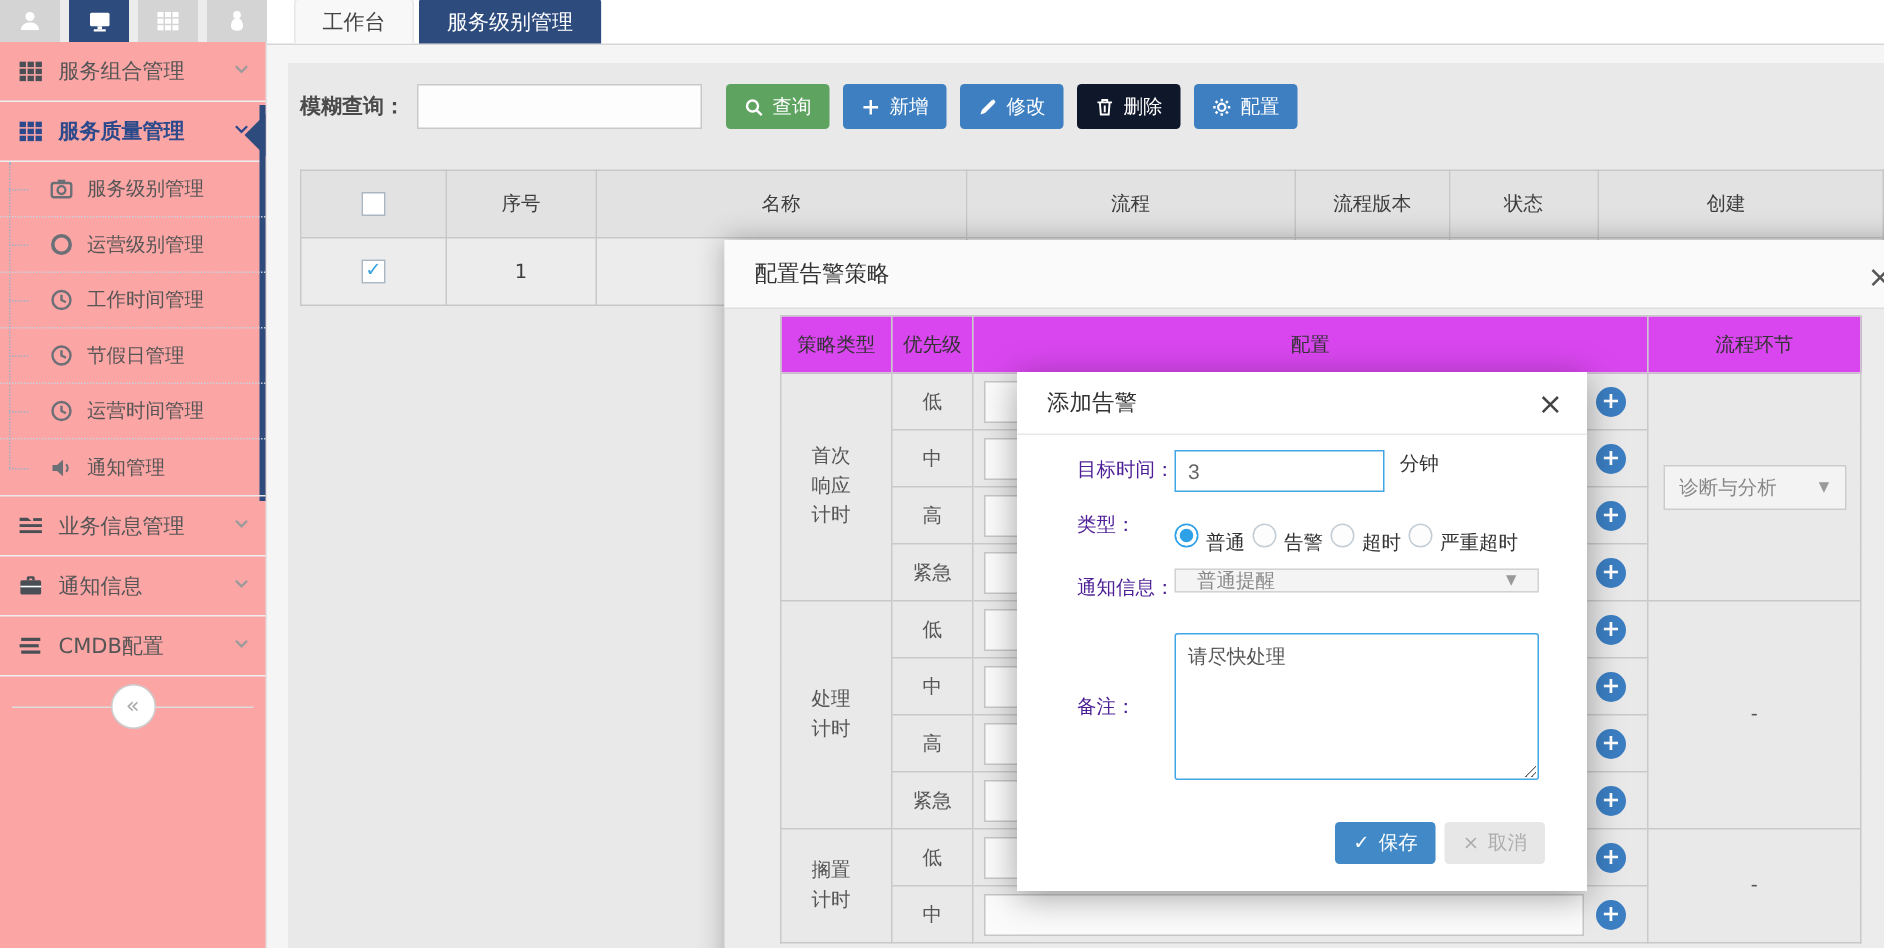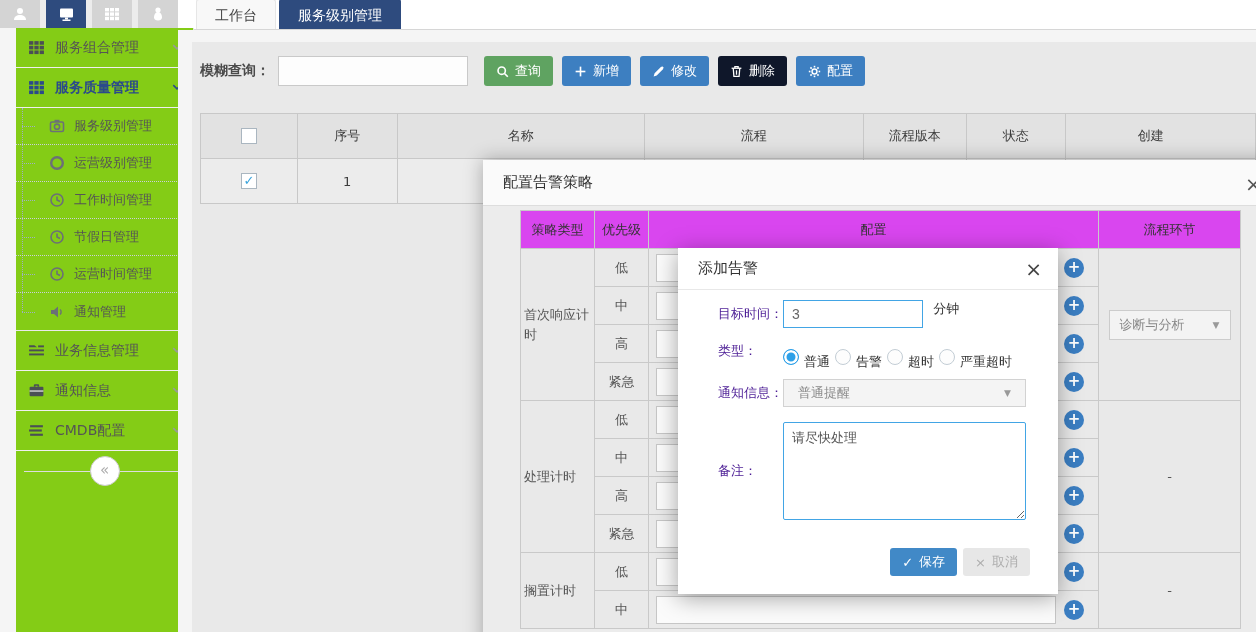--- a/index.html
+++ b/index.html
@@ -12,21 +12,21 @@
   .tile{width:41px;height:28px;background:#d4d4d4;display:flex;align-items:center;justify-content:center;color:#fff;cursor:pointer}
   .tile.active{background:#2e4b7e}
   .tile svg{display:block}
 
   
   .tabbar{position:absolute;left:178px;top:0;width:1078px;height:30px;background:#fff;border-bottom:1px solid #d6d6d6;display:flex;align-items:flex-end;padding-left:18px;gap:3px}
   .tab{height:30px;line-height:30px;padding:0 18px;font-size:14px;color:#444;background:#f8f8f8;border:1px solid #e6e6e6;border-bottom:none;border-radius:3px 3px 0 0;cursor:pointer}
   .tab.active{background:#2e4b7e;color:#fff;border-color:#2e4b7e}
 
   
-  .sidebar{position:absolute;left:16px;top:28px;width:178px;height:604px;background:#84cc16;border-right:1px solid #e2e2e2}
+  .sidebar{position:absolute;left:0;top:28px;width:178px;height:604px;background:#fca5a5;border-right:1px solid #e2e2e2}
   .side-item{height:40px;display:flex;align-items:center;padding:0 10px 0 12px;border-bottom:1px solid #efefef;font-size:14px;color:#555;cursor:pointer}
   .side-item .si-icon{width:17px;height:17px;margin-right:10px;color:#4a4f55;flex:none}
   .side-item .si-label{flex:1}
   .side-item .si-chev{color:#9a9a9a;flex:none}
   .side-item.active{color:#2b4a8b;font-weight:bold}
   .side-item.active .si-icon,.side-item.active .si-chev{color:#2b4a8b}
   .blue-edge{position:absolute;right:0;top:42px;width:4px;height:264px;background:#2e4b7e}
   .tri-marker{position:absolute;right:0;top:48px;width:0;height:0;border-top:14px solid transparent;border-bottom:14px solid transparent;border-right:14px solid #2e4b7e}
   .submenu{position:relative;border-bottom:1px solid #e9e9e9}
   .submenu::before{content:"";position:absolute;left:6px;top:0;height:calc(100% - 18px);border-left:1px dotted #9fb0c5}
@@ -58,21 +58,21 @@
   .cbx{display:inline-block;width:16px;height:16px;background:#fff;border:1px solid #aab6c0;vertical-align:middle;line-height:14px;font-size:13px;color:#39a3dc;text-align:center;cursor:pointer}
 
   
   .modal{position:absolute;left:483px;top:160px;width:792px;height:492px;background:#ececec;box-shadow:0 0 18px rgba(0,0,0,.3);z-index:10}
   .modal-head{height:46px;background:#fafafa;border-bottom:1px solid #ddd;display:flex;align-items:center;padding-left:20px;font-size:15px;color:#333}
   .modal-close{position:absolute;left:762px;top:12px;width:24px;font-size:20px;color:#555;cursor:pointer}
   .strategy-table{position:absolute;left:37px;top:50px;border-collapse:collapse;table-layout:fixed;background:#e9e9e9}
   .strategy-table th,.strategy-table td{border:1px solid #c9c9c9;font-size:13px;color:#555;font-weight:400}
   .strategy-table thead th{height:38px;background:#d946ef;color:#333;text-align:center}
   .strategy-table td{height:38px}
-  .st-type{padding:0 3px;text-align:left;color:#555;word-break:break-all;line-height:1.5}
+  .st-type{padding:0 20px;text-align:left;color:#555;word-break:break-all;line-height:1.5}
   .st-pri{text-align:center}
   .st-cfg{padding:0}
   .cfg-inner{display:flex;align-items:center}
   .cfg-input{width:400px;height:28px;margin-left:7px;border:1px solid #c6c6c6;background:#fbfbfb;outline:none;flex:none}
   .plus-btn{width:20px;height:20px;margin-left:8px;border-radius:50%;background:#3b7ec2;color:#fff;font-size:15px;font-weight:bold;line-height:19px;text-align:center;flex:none;cursor:pointer}
   .st-node{text-align:center;color:#555}
   .node-select{width:122px;height:30px;margin:0 auto;background:#f3f3f3;border:1px solid #ccc;display:flex;align-items:center;padding:0 10px;color:#888;cursor:pointer}
   .node-select .caret,.dlg-select .caret{margin-left:auto;font-size:9px;color:#999}
 
   
@@ -81,21 +81,21 @@
   .dlg-close{position:absolute;right:16px;top:9px;font-size:20px;color:#444;cursor:pointer}
   .dlg-row{position:absolute;left:0;right:0}
   .dlg-label{position:absolute;left:40px;font-size:13px;color:#4c1d95}
   .dlg-ctl{margin-left:105px}
   .time-input{width:140px;height:28px;border:1px solid #42a5e5;padding:0 8px;font-size:14px;color:#666;outline:none}
   .unit{font-size:13px;color:#333;margin-left:6px;vertical-align:top}
   .radio-line{display:flex;align-items:center}
   .radio{width:16px;height:16px;border-radius:50%;border:1px solid #c3cdd5;background:#fdfdfd;flex:none;cursor:pointer}
   .radio.checked{border:1px solid #2da0e8;background:#2da0e8;box-shadow:inset 0 0 0 2.5px #fff}
   .radio-label{font-size:13px;color:#333;margin:11px 5px 0 5px}
-  .dlg-select{width:243px;height:28px;background:#f4f4f4;border:1px solid #d2d2d2;display:flex;align-items:center;padding:0 14px;color:#8a8a8a;font-size:13px;cursor:pointer}
+  .dlg-select{width:243px;height:16px;background:#f4f4f4;border:1px solid #d2d2d2;display:flex;align-items:center;padding:0 14px;color:#8a8a8a;font-size:13px;cursor:pointer}
   .remark-ta{width:243px;height:98px;border:1px solid #42a5e5;border-radius:2px;padding:6px 8px;font-size:13px;color:#555;font-family:inherit;outline:none;resize:both;background:#fff}
   .dlg-btns{position:absolute;right:28px;top:300px;display:flex;gap:6px}
   .dlg-btn{height:28px;padding:0 12px;border:none;border-radius:3px;font-size:13px;display:inline-flex;align-items:center;gap:6px;cursor:pointer;font-family:inherit}
   .dlg-btn.save{background:#4189c7;color:#fff}
   .dlg-btn.cancel{background:#e7e7e7;color:#adadad;cursor:default}
 </style>
 </head>
 <body>
 
 <div class="screen">

